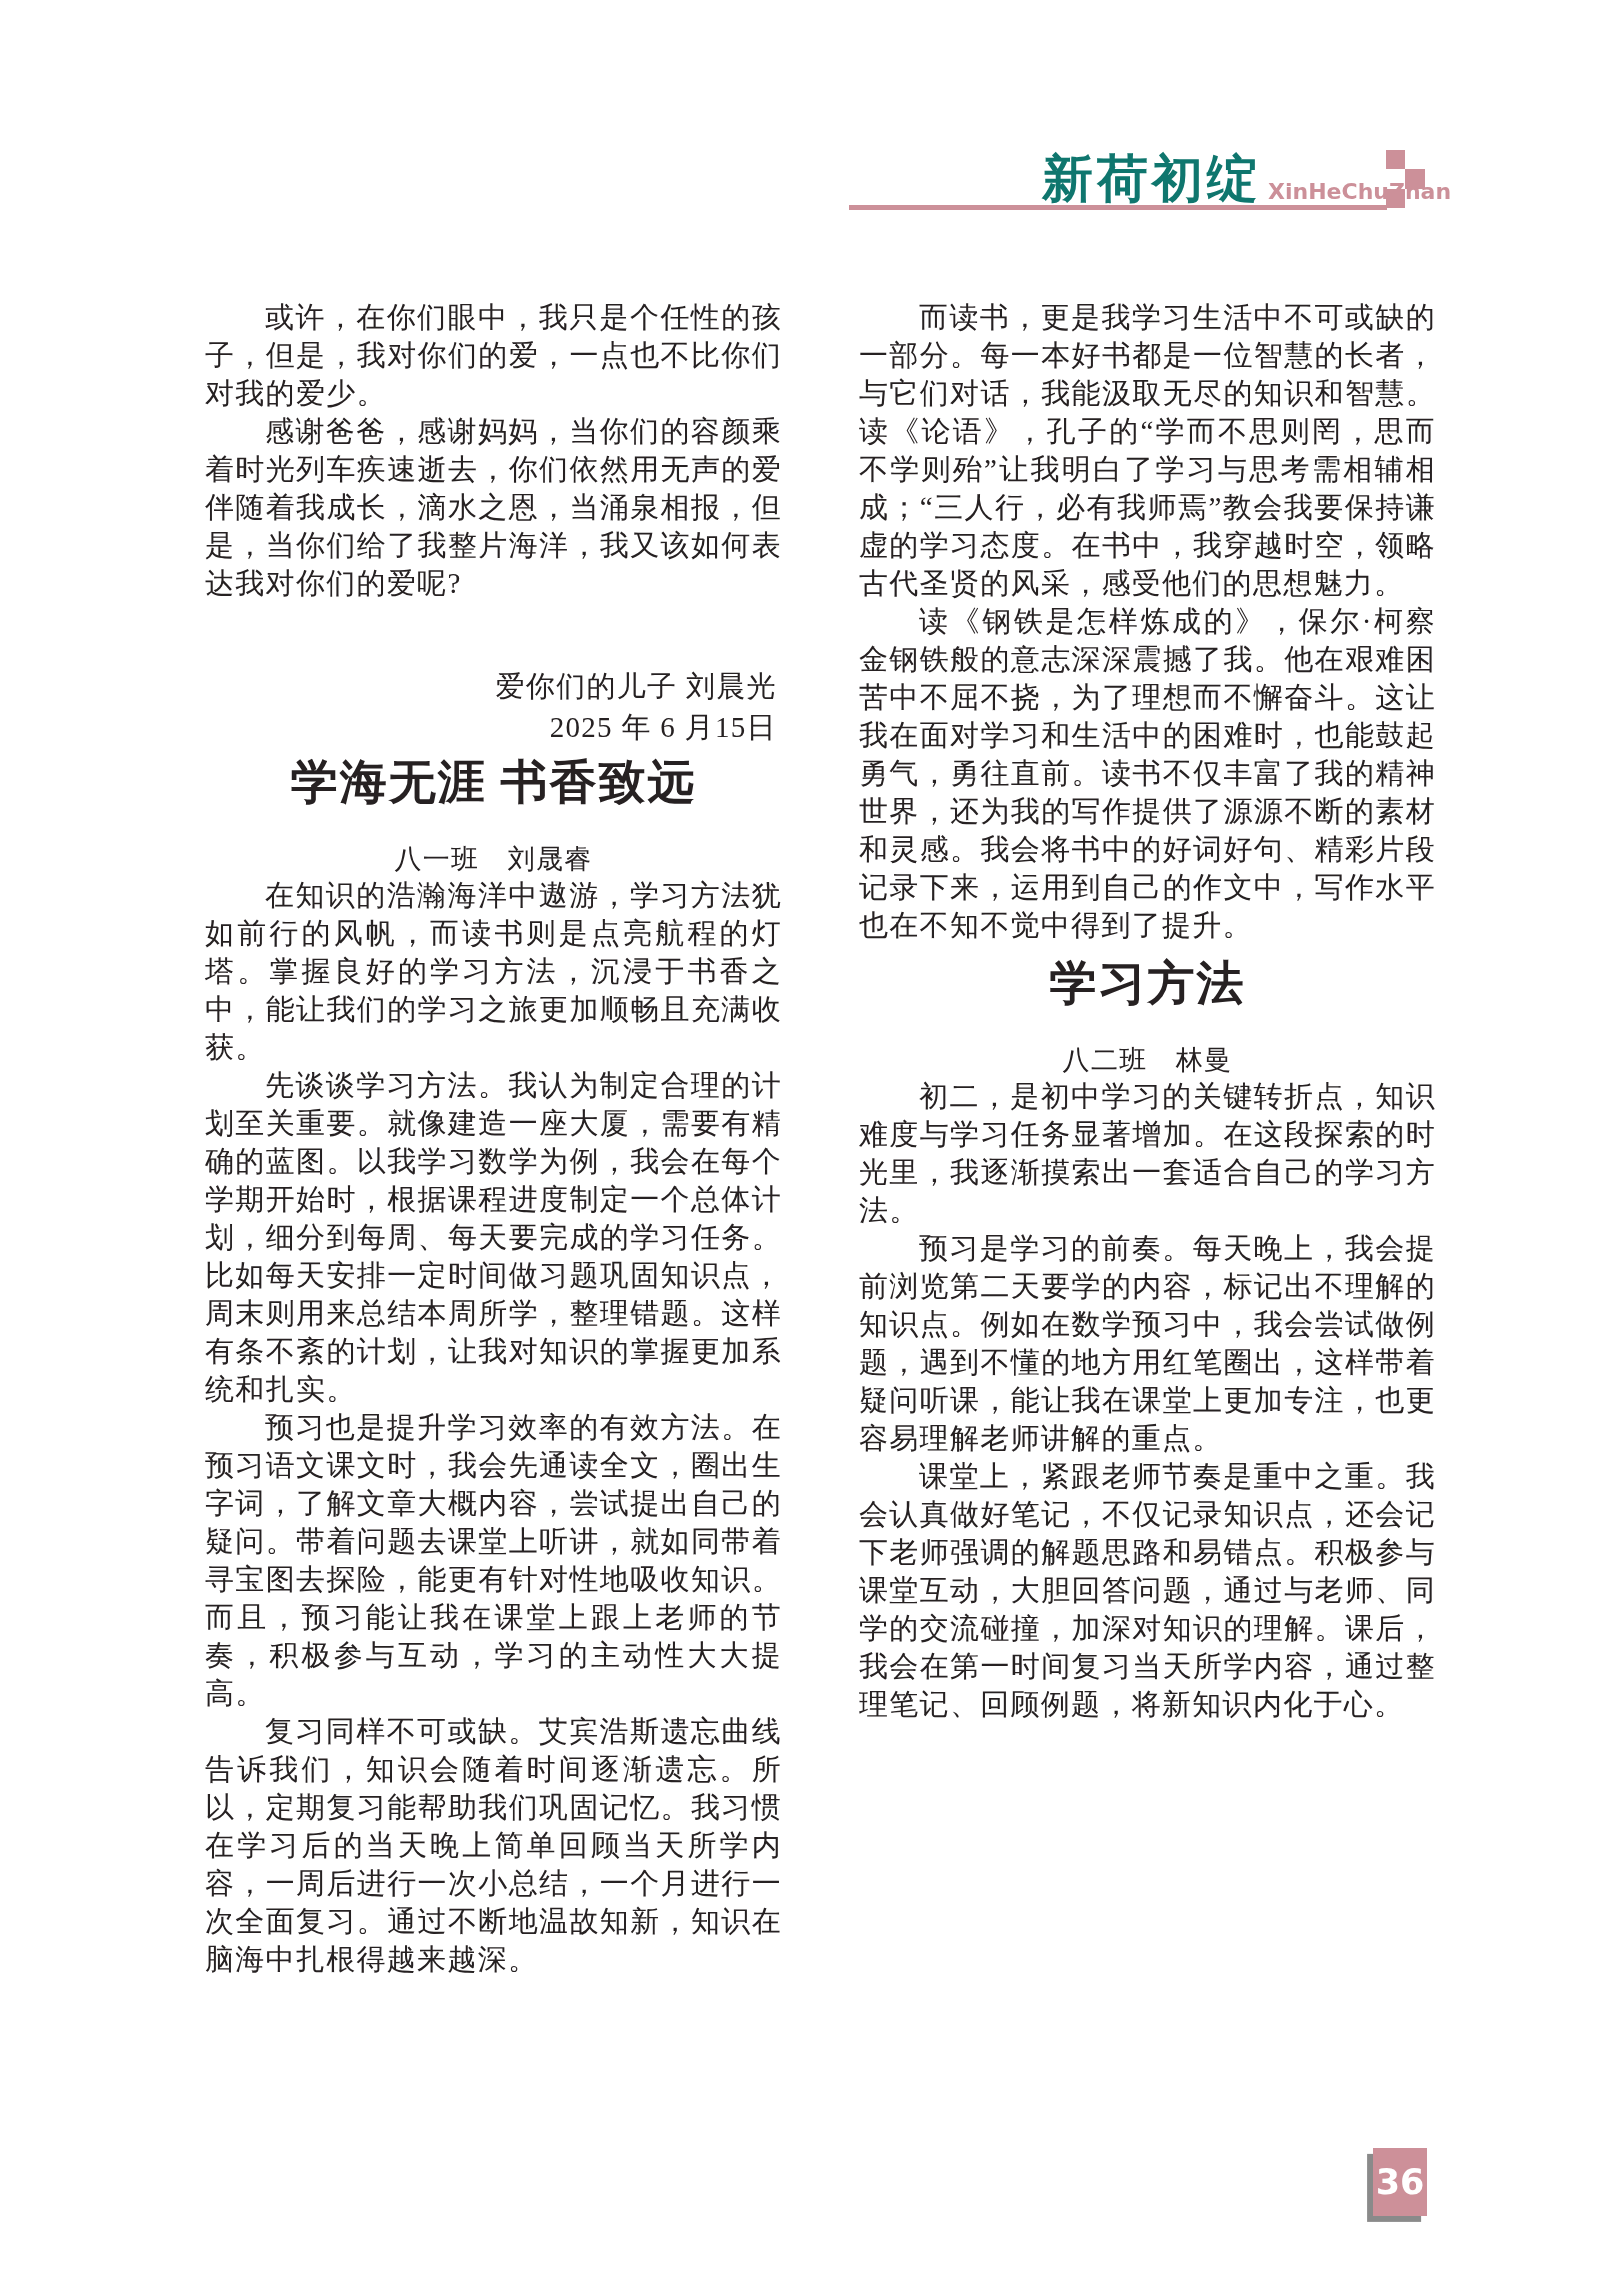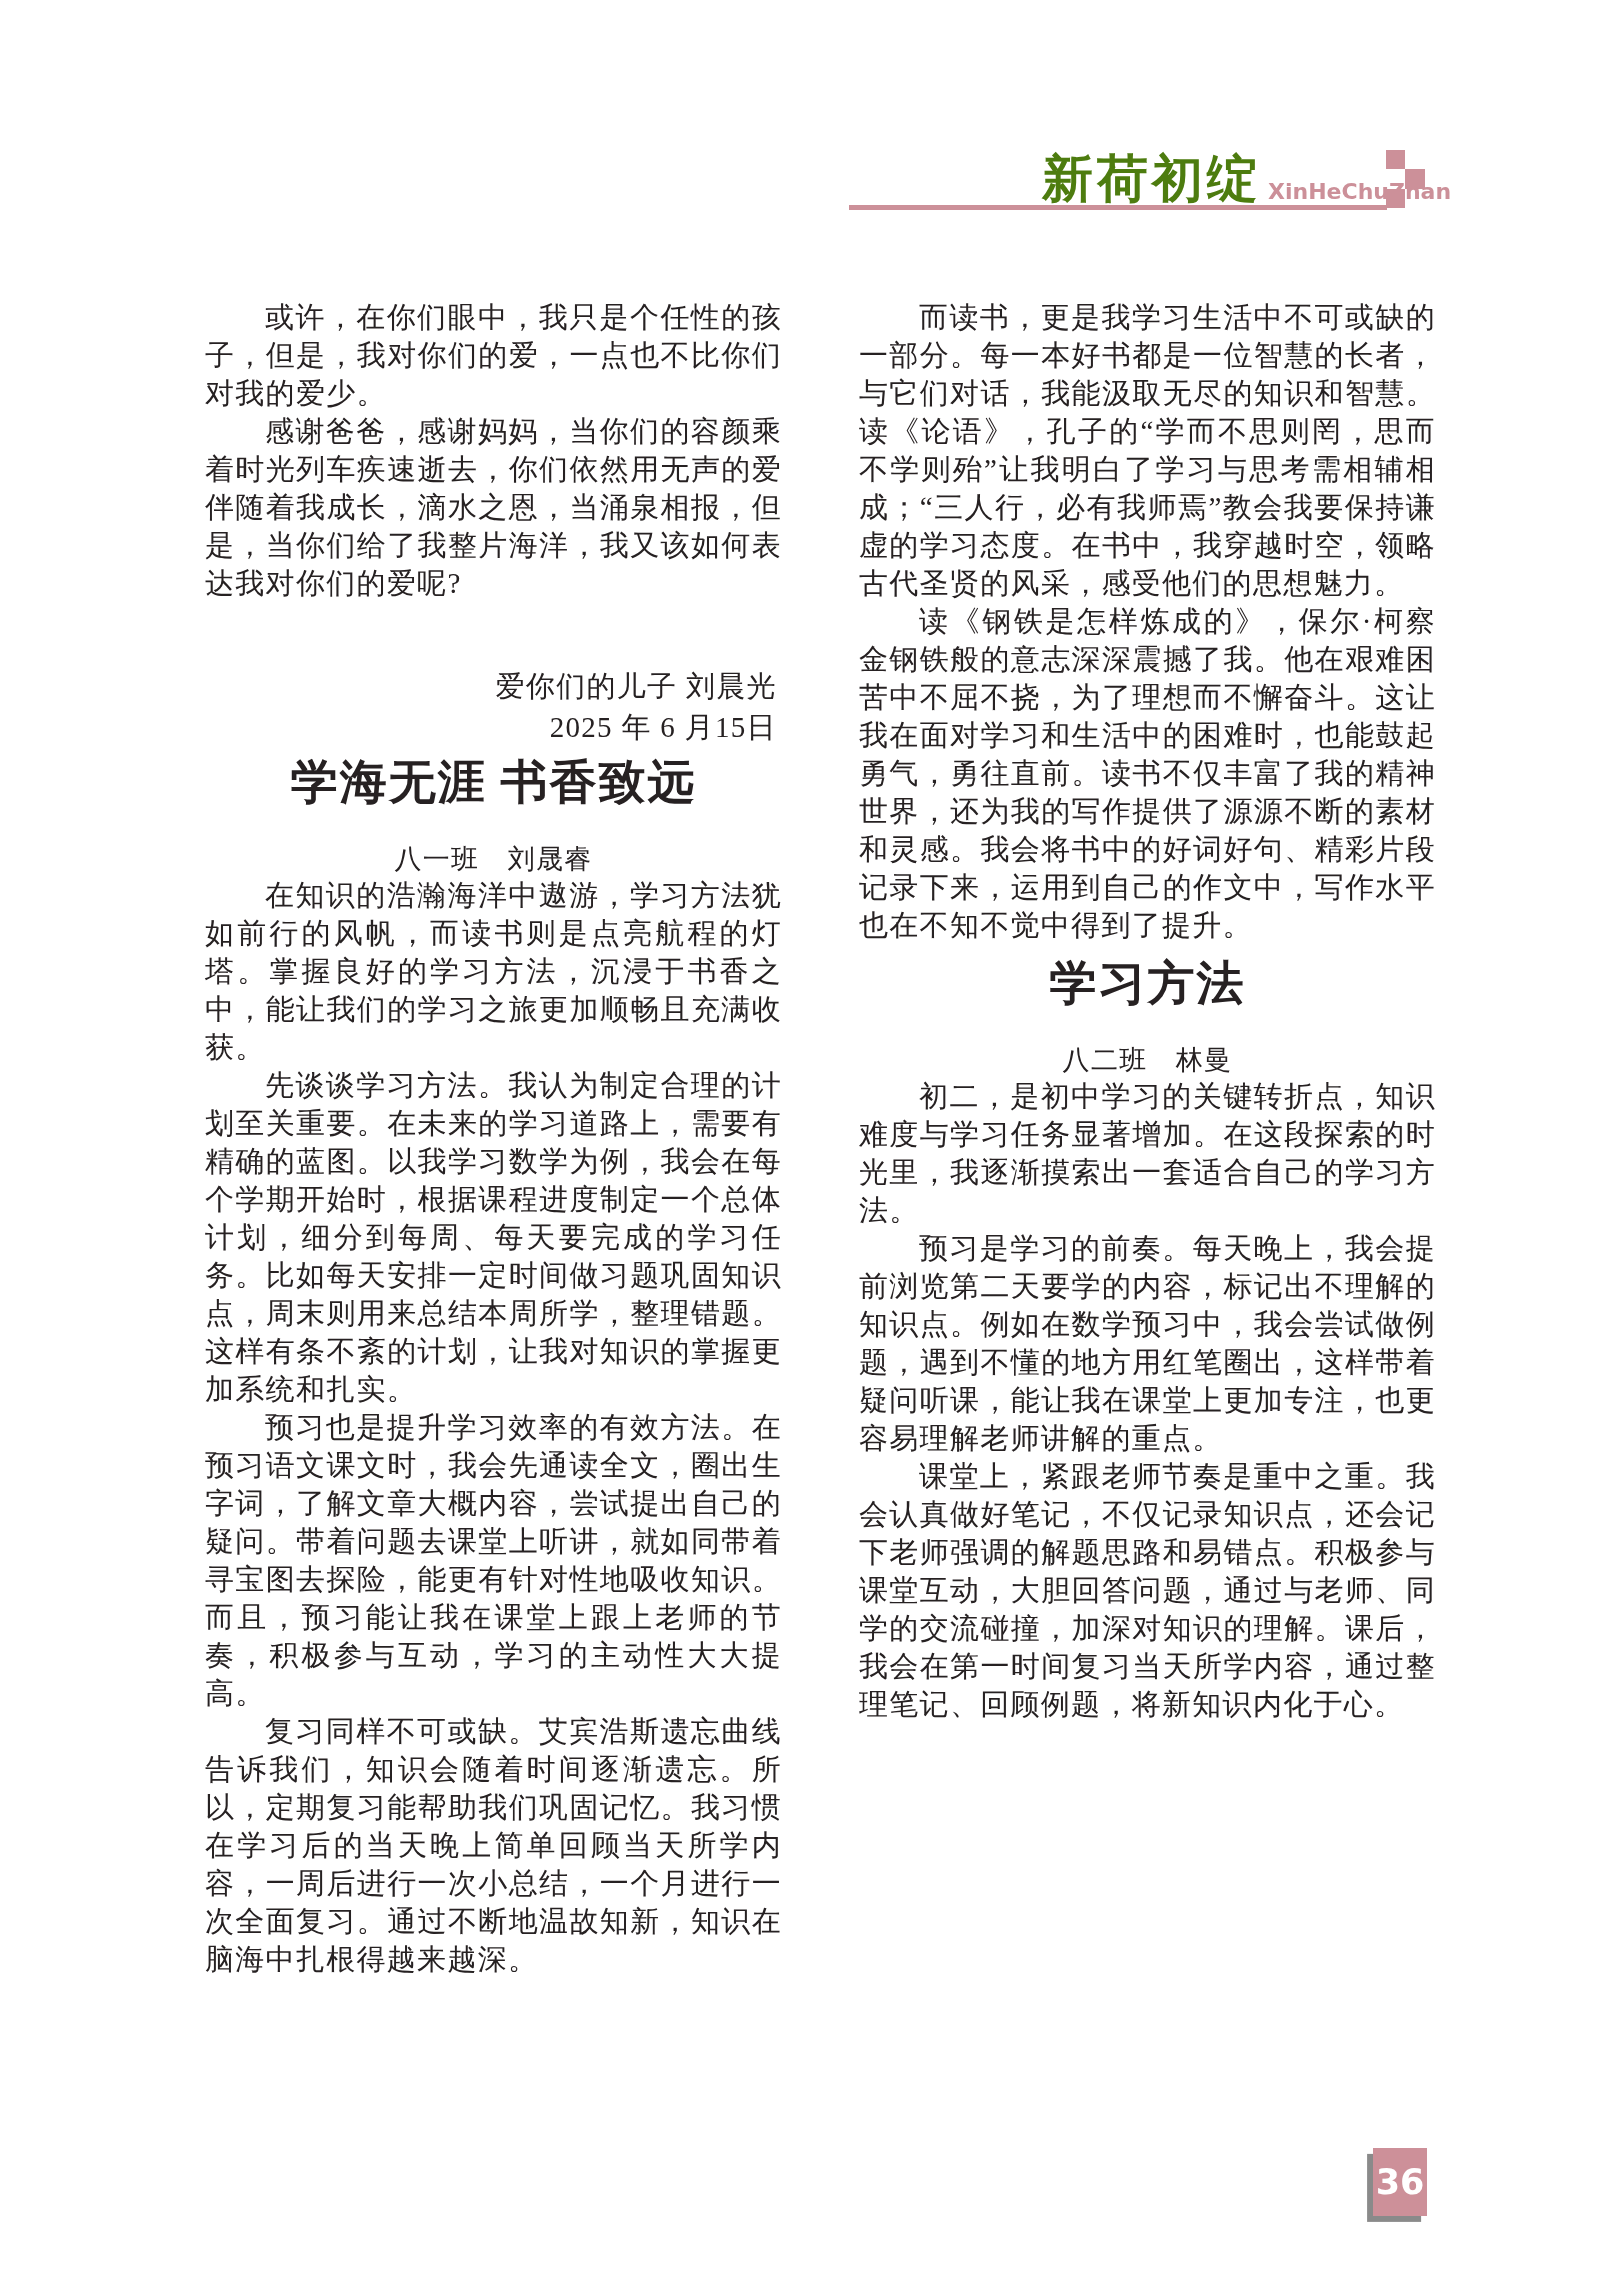--- a/index.html
+++ b/index.html
@@ -8,21 +8,21 @@
     width:1623px;height:2295px;
     background:#ffffff;
     font-family:"Liberation Serif","DejaVu Serif",serif;
     color:#262122;
     overflow:hidden;
   }
   
   .brand-cn{
     position:absolute;left:1042px;top:145px;
     font-size:51px;font-weight:bold;letter-spacing:3.9px;
-    color:#4d7c0f;white-space:nowrap;
+    color:#0f766e;white-space:nowrap;
     font-family:"DejaVu Sans","Liberation Sans",sans-serif;
   }
   .brand-en{
     position:absolute;left:1268px;top:179px;
     font-size:22px;font-weight:bold;letter-spacing:0;
     color:#cc9099;white-space:nowrap;
     font-family:"DejaVu Sans","Liberation Sans",sans-serif;
   }
   .header-line{
     position:absolute;left:849px;top:205px;
@@ -91,21 +91,21 @@
   <div class="col col-left">
     <p>或许，在你们眼中，我只是个任性的孩子，但是，我对你们的爱，一点也不比你们对我的爱少。</p>
     <p>感谢爸爸，感谢妈妈，当你们的容颜乘着时光列车疾速逝去，你们依然用无声的爱伴随着我成长，滴水之恩，当涌泉相报，但是，当你们给了我整片海洋，我又该如何表达我对你们的爱呢?</p>
     <div class="signature">
       <span class="sig-line">爱你们的儿子 刘晨光</span>
       <span class="sig-line">2025 年 6 月15日</span>
     </div>
     <div class="art-title">学海无涯 书香致远</div>
     <div class="byline">八一班　刘晟睿</div>
     <p class="body-start">在知识的浩瀚海洋中遨游，学习方法犹如前行的风帆，而读书则是点亮航程的灯塔。掌握良好的学习方法，沉浸于书香之中，能让我们的学习之旅更加顺畅且充满收获。</p>
-    <p>先谈谈学习方法。我认为制定合理的计划至关重要。在未来的学习道路上，需要有精确的蓝图。以我学习数学为例，我会在每个学期开始时，根据课程进度制定一个总体计划，细分到每周、每天要完成的学习任务。比如每天安排一定时间做习题巩固知识点，周末则用来总结本周所学，整理错题。这样有条不紊的计划，让我对知识的掌握更加系统和扎实。</p>
+    <p>先谈谈学习方法。我认为制定合理的计划至关重要。就像建造一座大厦，需要有精确的蓝图。以我学习数学为例，我会在每个学期开始时，根据课程进度制定一个总体计划，细分到每周、每天要完成的学习任务。比如每天安排一定时间做习题巩固知识点，周末则用来总结本周所学，整理错题。这样有条不紊的计划，让我对知识的掌握更加系统和扎实。</p>
     <p>预习也是提升学习效率的有效方法。在预习语文课文时，我会先通读全文，圈出生字词，了解文章大概内容，尝试提出自己的疑问。带着问题去课堂上听讲，就如同带着寻宝图去探险，能更有针对性地吸收知识。而且，预习能让我在课堂上跟上老师的节奏，积极参与互动，学习的主动性大大提高。</p>
     <p>复习同样不可或缺。艾宾浩斯遗忘曲线告诉我们，知识会随着时间逐渐遗忘。所以，定期复习能帮助我们巩固记忆。我习惯在学习后的当天晚上简单回顾当天所学内容，一周后进行一次小总结，一个月进行一次全面复习。通过不断地温故知新，知识在脑海中扎根得越来越深。</p>
   </div>
 
   <div class="col col-right">
     <p>而读书，更是我学习生活中不可或缺的一部分。每一本好书都是一位智慧的长者，与它们对话，我能汲取无尽的知识和智慧。读《论语》，孔子的“学而不思则罔，思而不学则殆”让我明白了学习与思考需相辅相成；“三人行，必有我师焉”教会我要保持谦虚的学习态度。在书中，我穿越时空，领略古代圣贤的风采，感受他们的思想魅力。</p>
     <p>读《钢铁是怎样炼成的》，保尔·柯察金钢铁般的意志深深震撼了我。他在艰难困苦中不屈不挠，为了理想而不懈奋斗。这让我在面对学习和生活中的困难时，也能鼓起勇气，勇往直前。读书不仅丰富了我的精神世界，还为我的写作提供了源源不断的素材和灵感。我会将书中的好词好句、精彩片段记录下来，运用到自己的作文中，写作水平也在不知不觉中得到了提升。</p>
     <div class="art-title second">学习方法</div>
     <div class="byline">八二班　林曼</div>
     <p class="body-start2">初二，是初中学习的关键转折点，知识难度与学习任务显著增加。在这段探索的时光里，我逐渐摸索出一套适合自己的学习方法。</p>

